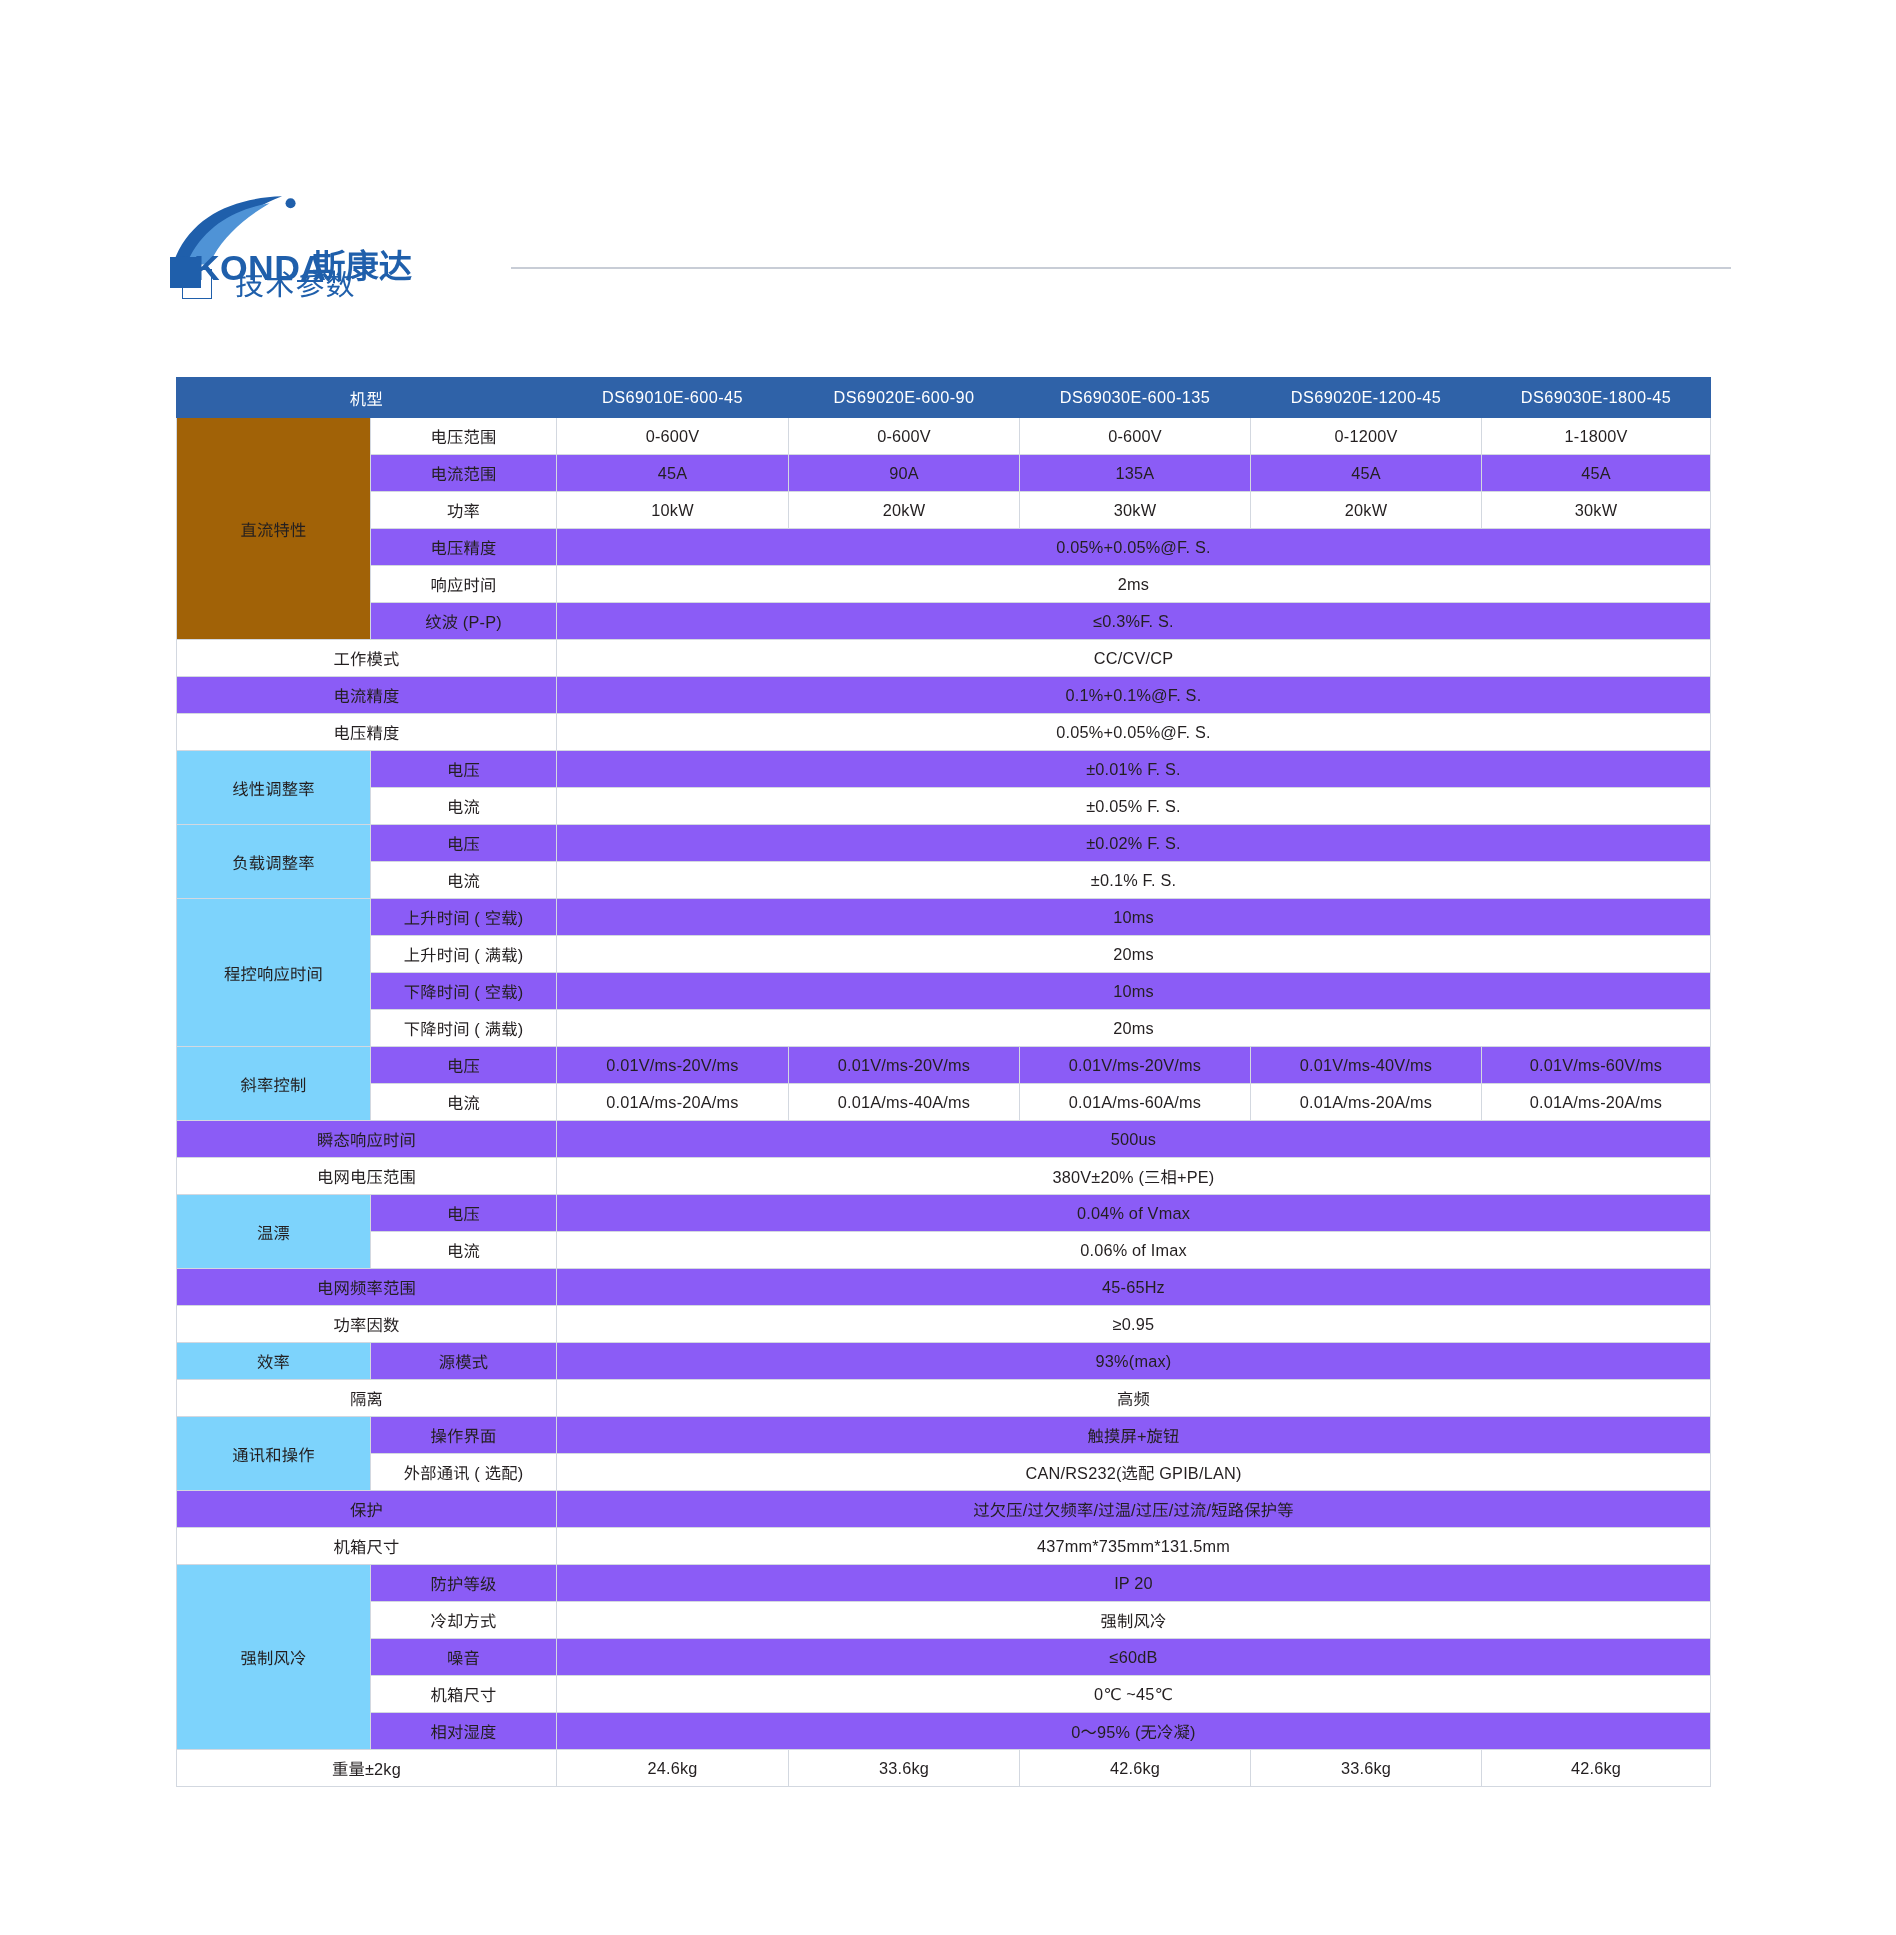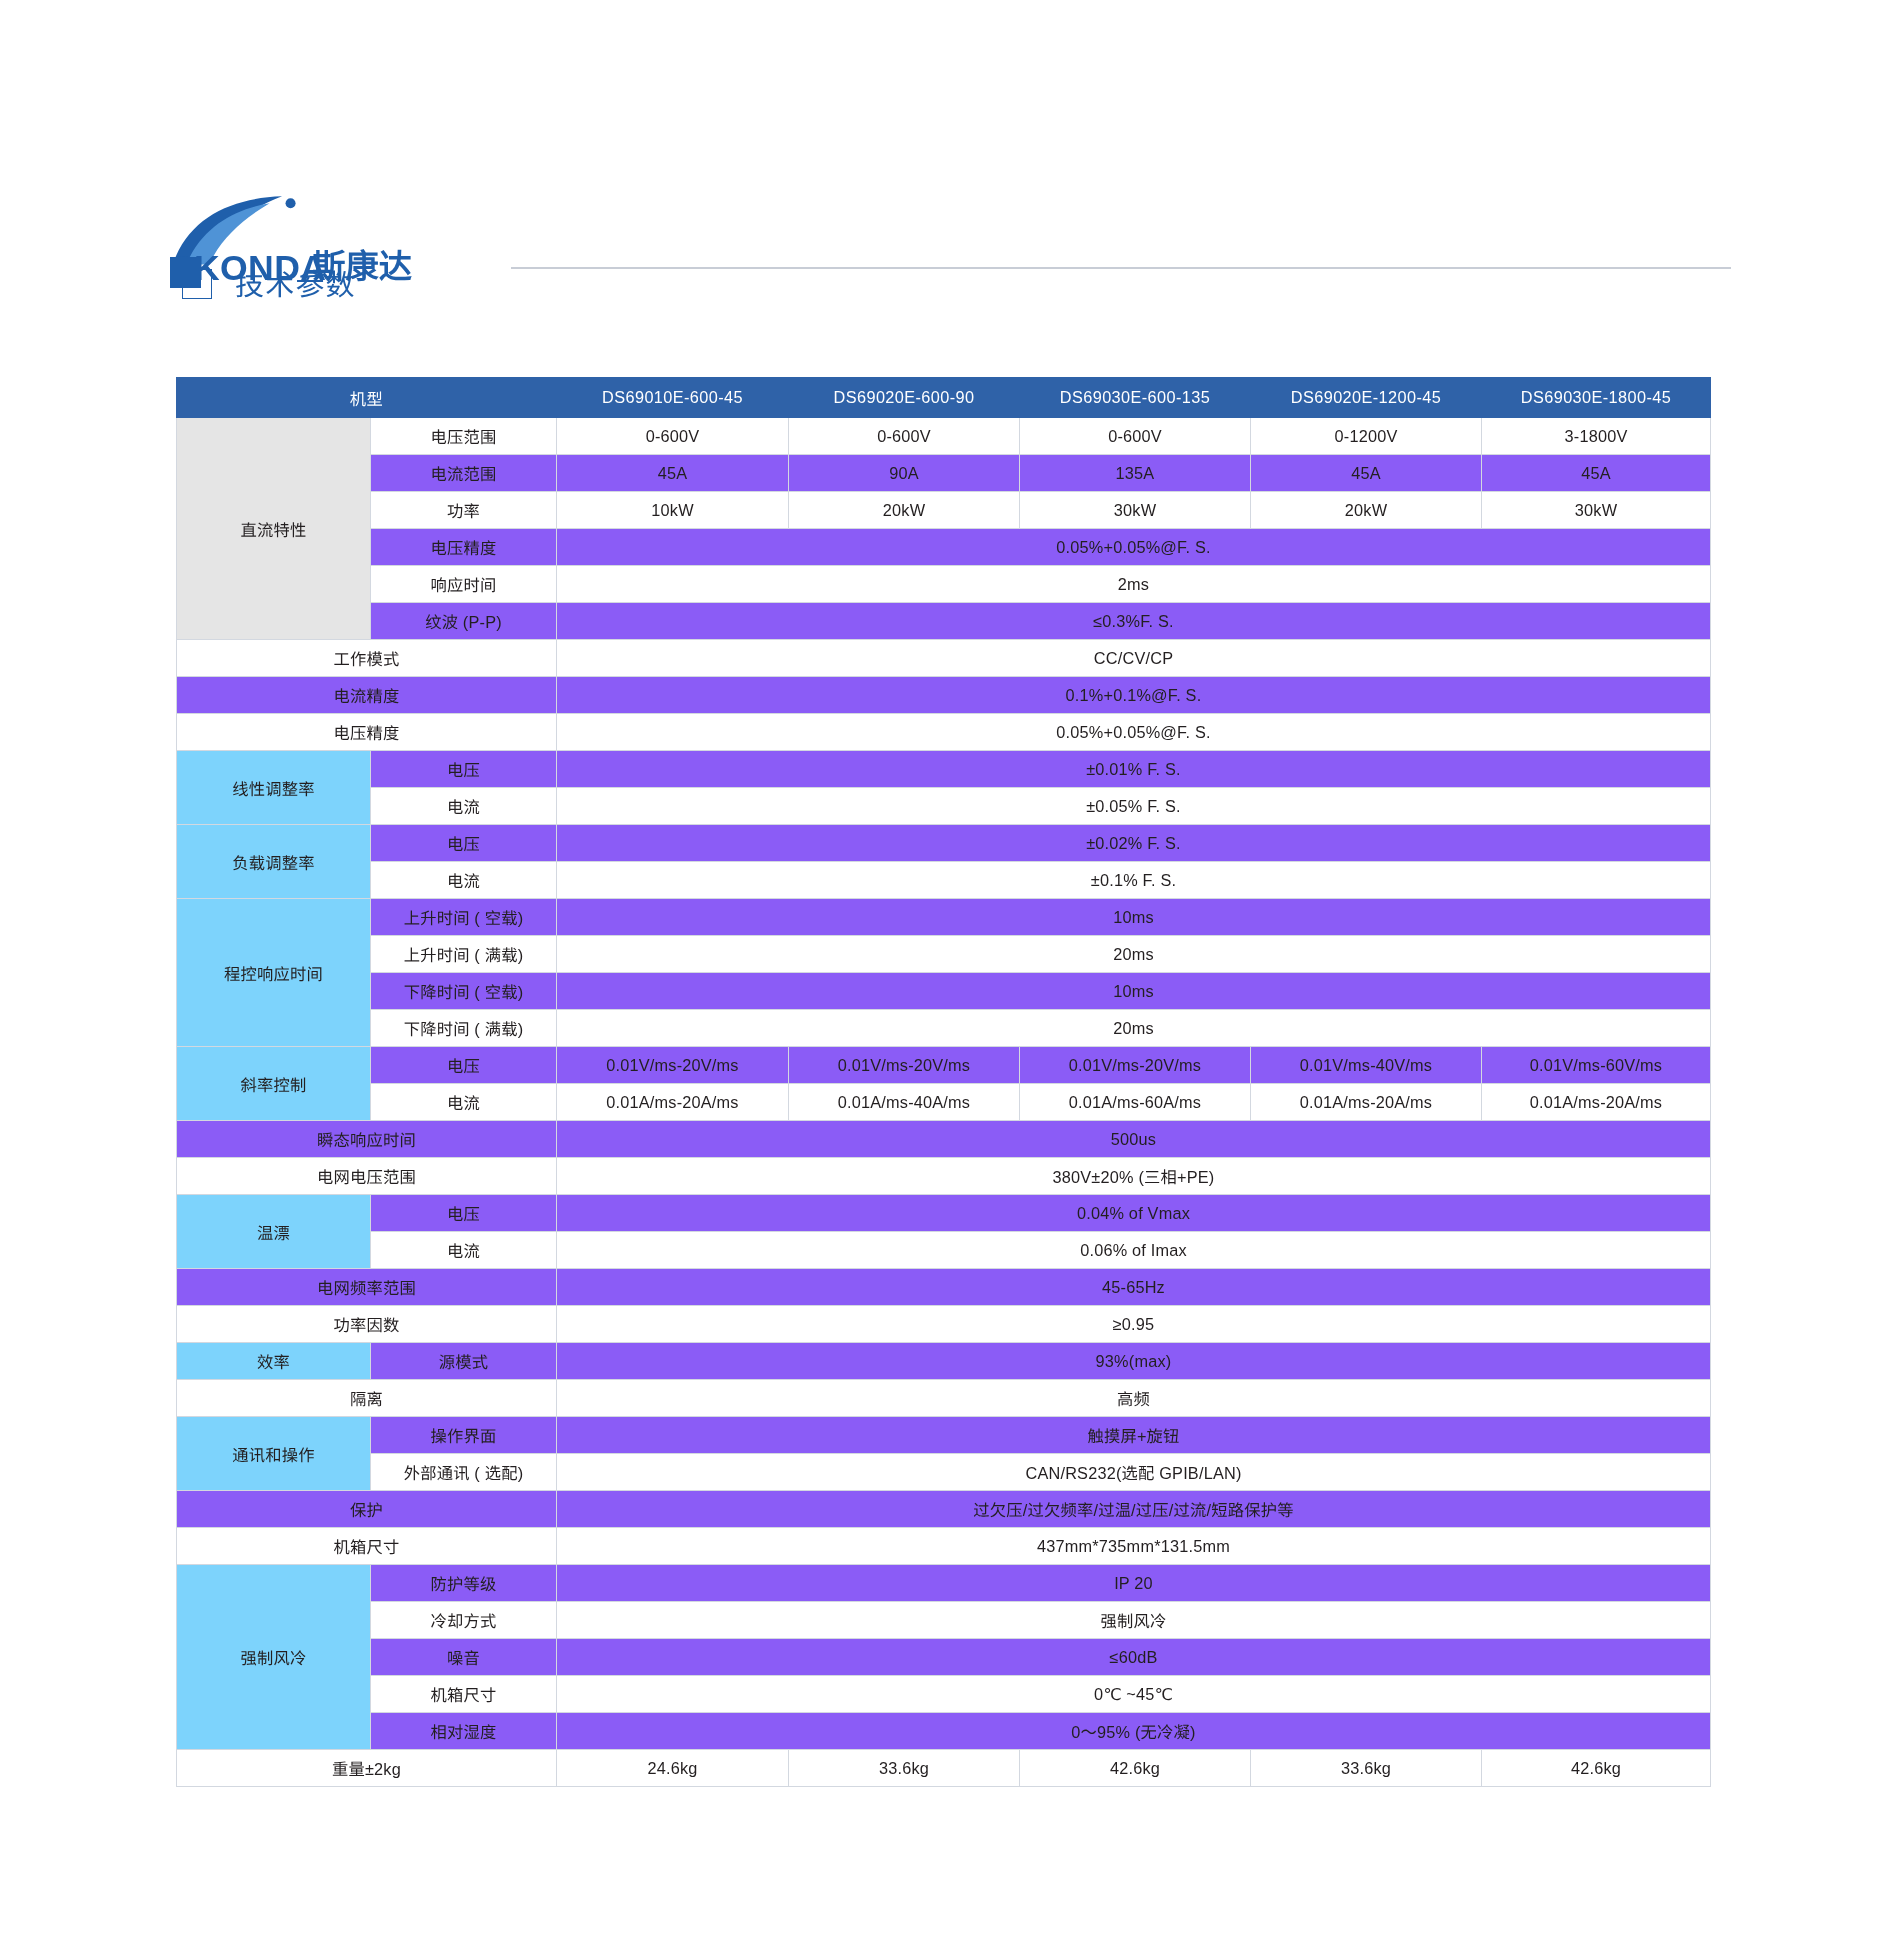--- a/index.html
+++ b/index.html
@@ -125,21 +125,21 @@
     color: #ffffff;
     font-size: 16.3px;
     height: 39px;
     border: 0.8px solid #2f62a8;
     letter-spacing: 0.4px;
   }
   table.spec tbody tr.alt td {
     background: #8b5cf6;
   }
   table.spec td.group {
-    background: #e5e5e5;
+    background: #a16207;
   }
   table.spec tbody tr.alt td.group {
     background: #7dd3fc;
   }
   .nowrap { white-space: nowrap; }
 </style>
 </head>
 <body>
 
 <div class="page">
@@ -194,21 +194,21 @@
         </tr>
       </thead>
       <tbody>
           <tr>
             <td class="group nowrap" rowspan="6">直流特性</td>
             <td class="nowrap">电压范围</td>
             <td class="nowrap">0-600V</td>
             <td class="nowrap">0-600V</td>
             <td class="nowrap">0-600V</td>
             <td class="nowrap">0-1200V</td>
-            <td class="nowrap">3-1800V</td>
+            <td class="nowrap">1-1800V</td>
           </tr>
           <tr class="alt">
             <td class="nowrap">电流范围</td>
             <td class="nowrap">45A</td>
             <td class="nowrap">90A</td>
             <td class="nowrap">135A</td>
             <td class="nowrap">45A</td>
             <td class="nowrap">45A</td>
           </tr>
           <tr>

